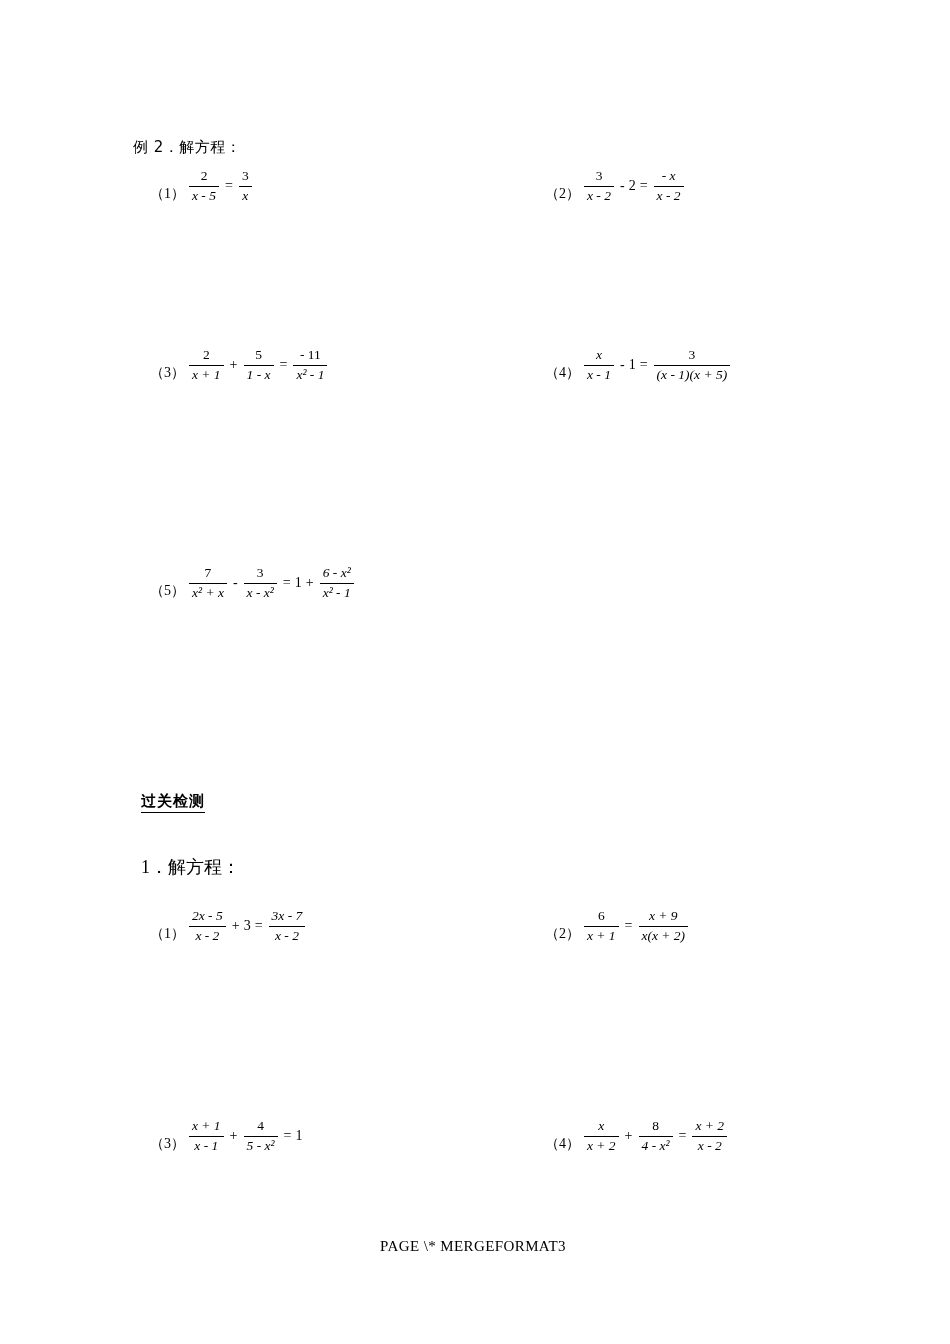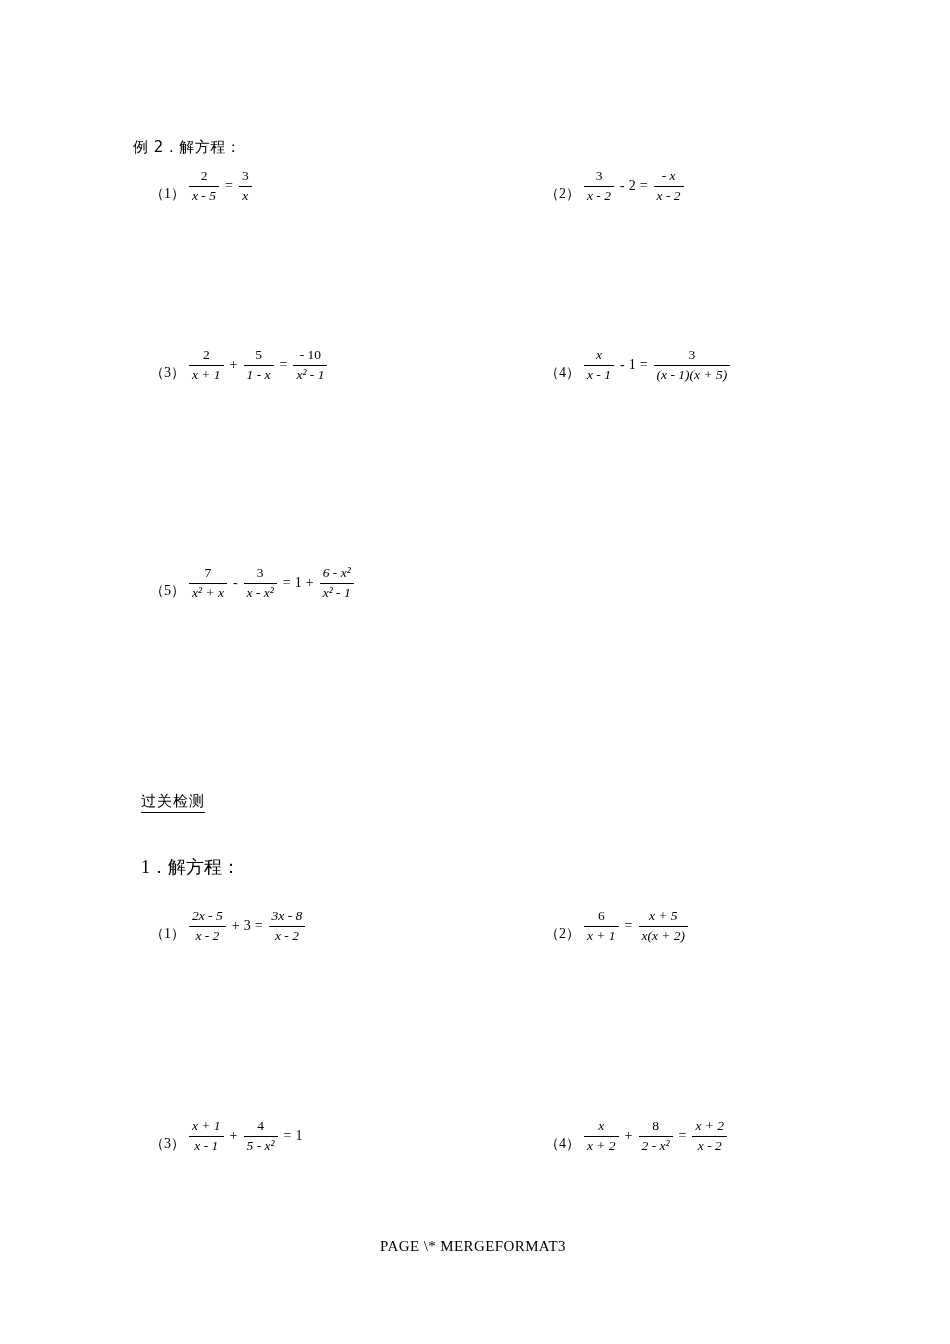--- a/index.html
+++ b/index.html
@@ -29,21 +29,21 @@
     font-size: 15px;
     letter-spacing: 0.5px;
   }
   .label-num {
     font-family: "Liberation Serif", serif;
     font-size: 18px;
   }
   .heading {
     font-family: "DejaVu Sans", sans-serif;
     font-size: 15px;
-    font-weight: normal;
+    font-weight: bold;
     border-bottom: 1px solid #000;
     display: inline-block;
     padding-bottom: 1px;
     letter-spacing: 1px;
   }
 
   
   .math {
     font-family: "Liberation Serif", serif;
     font-style: italic;
@@ -156,21 +156,21 @@
         <span class="bot">x + 1</span>
       </span>
       <span class="op">+</span>
       <span class="frac">
         <span class="top num-const">5</span>
         <span class="bar"></span>
         <span class="bot">1 - x</span>
       </span>
       <span class="op">=</span>
       <span class="frac">
-        <span class="top num-const">- 10</span>
+        <span class="top num-const">- 11</span>
         <span class="bar"></span>
         <span class="bot">x² - 1</span>
       </span>
     </span>
   </div>
 
   <div class="item" style="left:545px; top:347px;">
     <span class="paren-label">（4）</span>
     <span class="math">
       <span class="frac">
@@ -225,38 +225,38 @@
     <span class="math">
       <span class="frac">
         <span class="top">2x - 5</span>
         <span class="bar"></span>
         <span class="bot">x - 2</span>
       </span>
       <span class="op">+</span>
       <span class="num-const">3</span>
       <span class="op">=</span>
       <span class="frac">
-        <span class="top">3x - 8</span>
+        <span class="top">3x - 7</span>
         <span class="bar"></span>
         <span class="bot">x - 2</span>
       </span>
     </span>
   </div>
 
   <div class="item" style="left:545px; top:908px;">
     <span class="paren-label">（2）</span>
     <span class="math">
       <span class="frac">
         <span class="top num-const">6</span>
         <span class="bar"></span>
         <span class="bot">x + 1</span>
       </span>
       <span class="op">=</span>
       <span class="frac">
-        <span class="top">x + 5</span>
+        <span class="top">x + 9</span>
         <span class="bar"></span>
         <span class="bot">x(x + 2)</span>
       </span>
     </span>
   </div>
 
   <div class="item" style="left:150px; top:1118px;">
     <span class="paren-label">（3）</span>
     <span class="math">
       <span class="frac">
@@ -280,21 +280,21 @@
     <span class="math">
       <span class="frac">
         <span class="top">x</span>
         <span class="bar"></span>
         <span class="bot">x + 2</span>
       </span>
       <span class="op">+</span>
       <span class="frac">
         <span class="top num-const">8</span>
         <span class="bar"></span>
-        <span class="bot">2 - x²</span>
+        <span class="bot">4 - x²</span>
       </span>
       <span class="op">=</span>
       <span class="frac">
         <span class="top">x + 2</span>
         <span class="bar"></span>
         <span class="bot">x - 2</span>
       </span>
     </span>
   </div>
 

